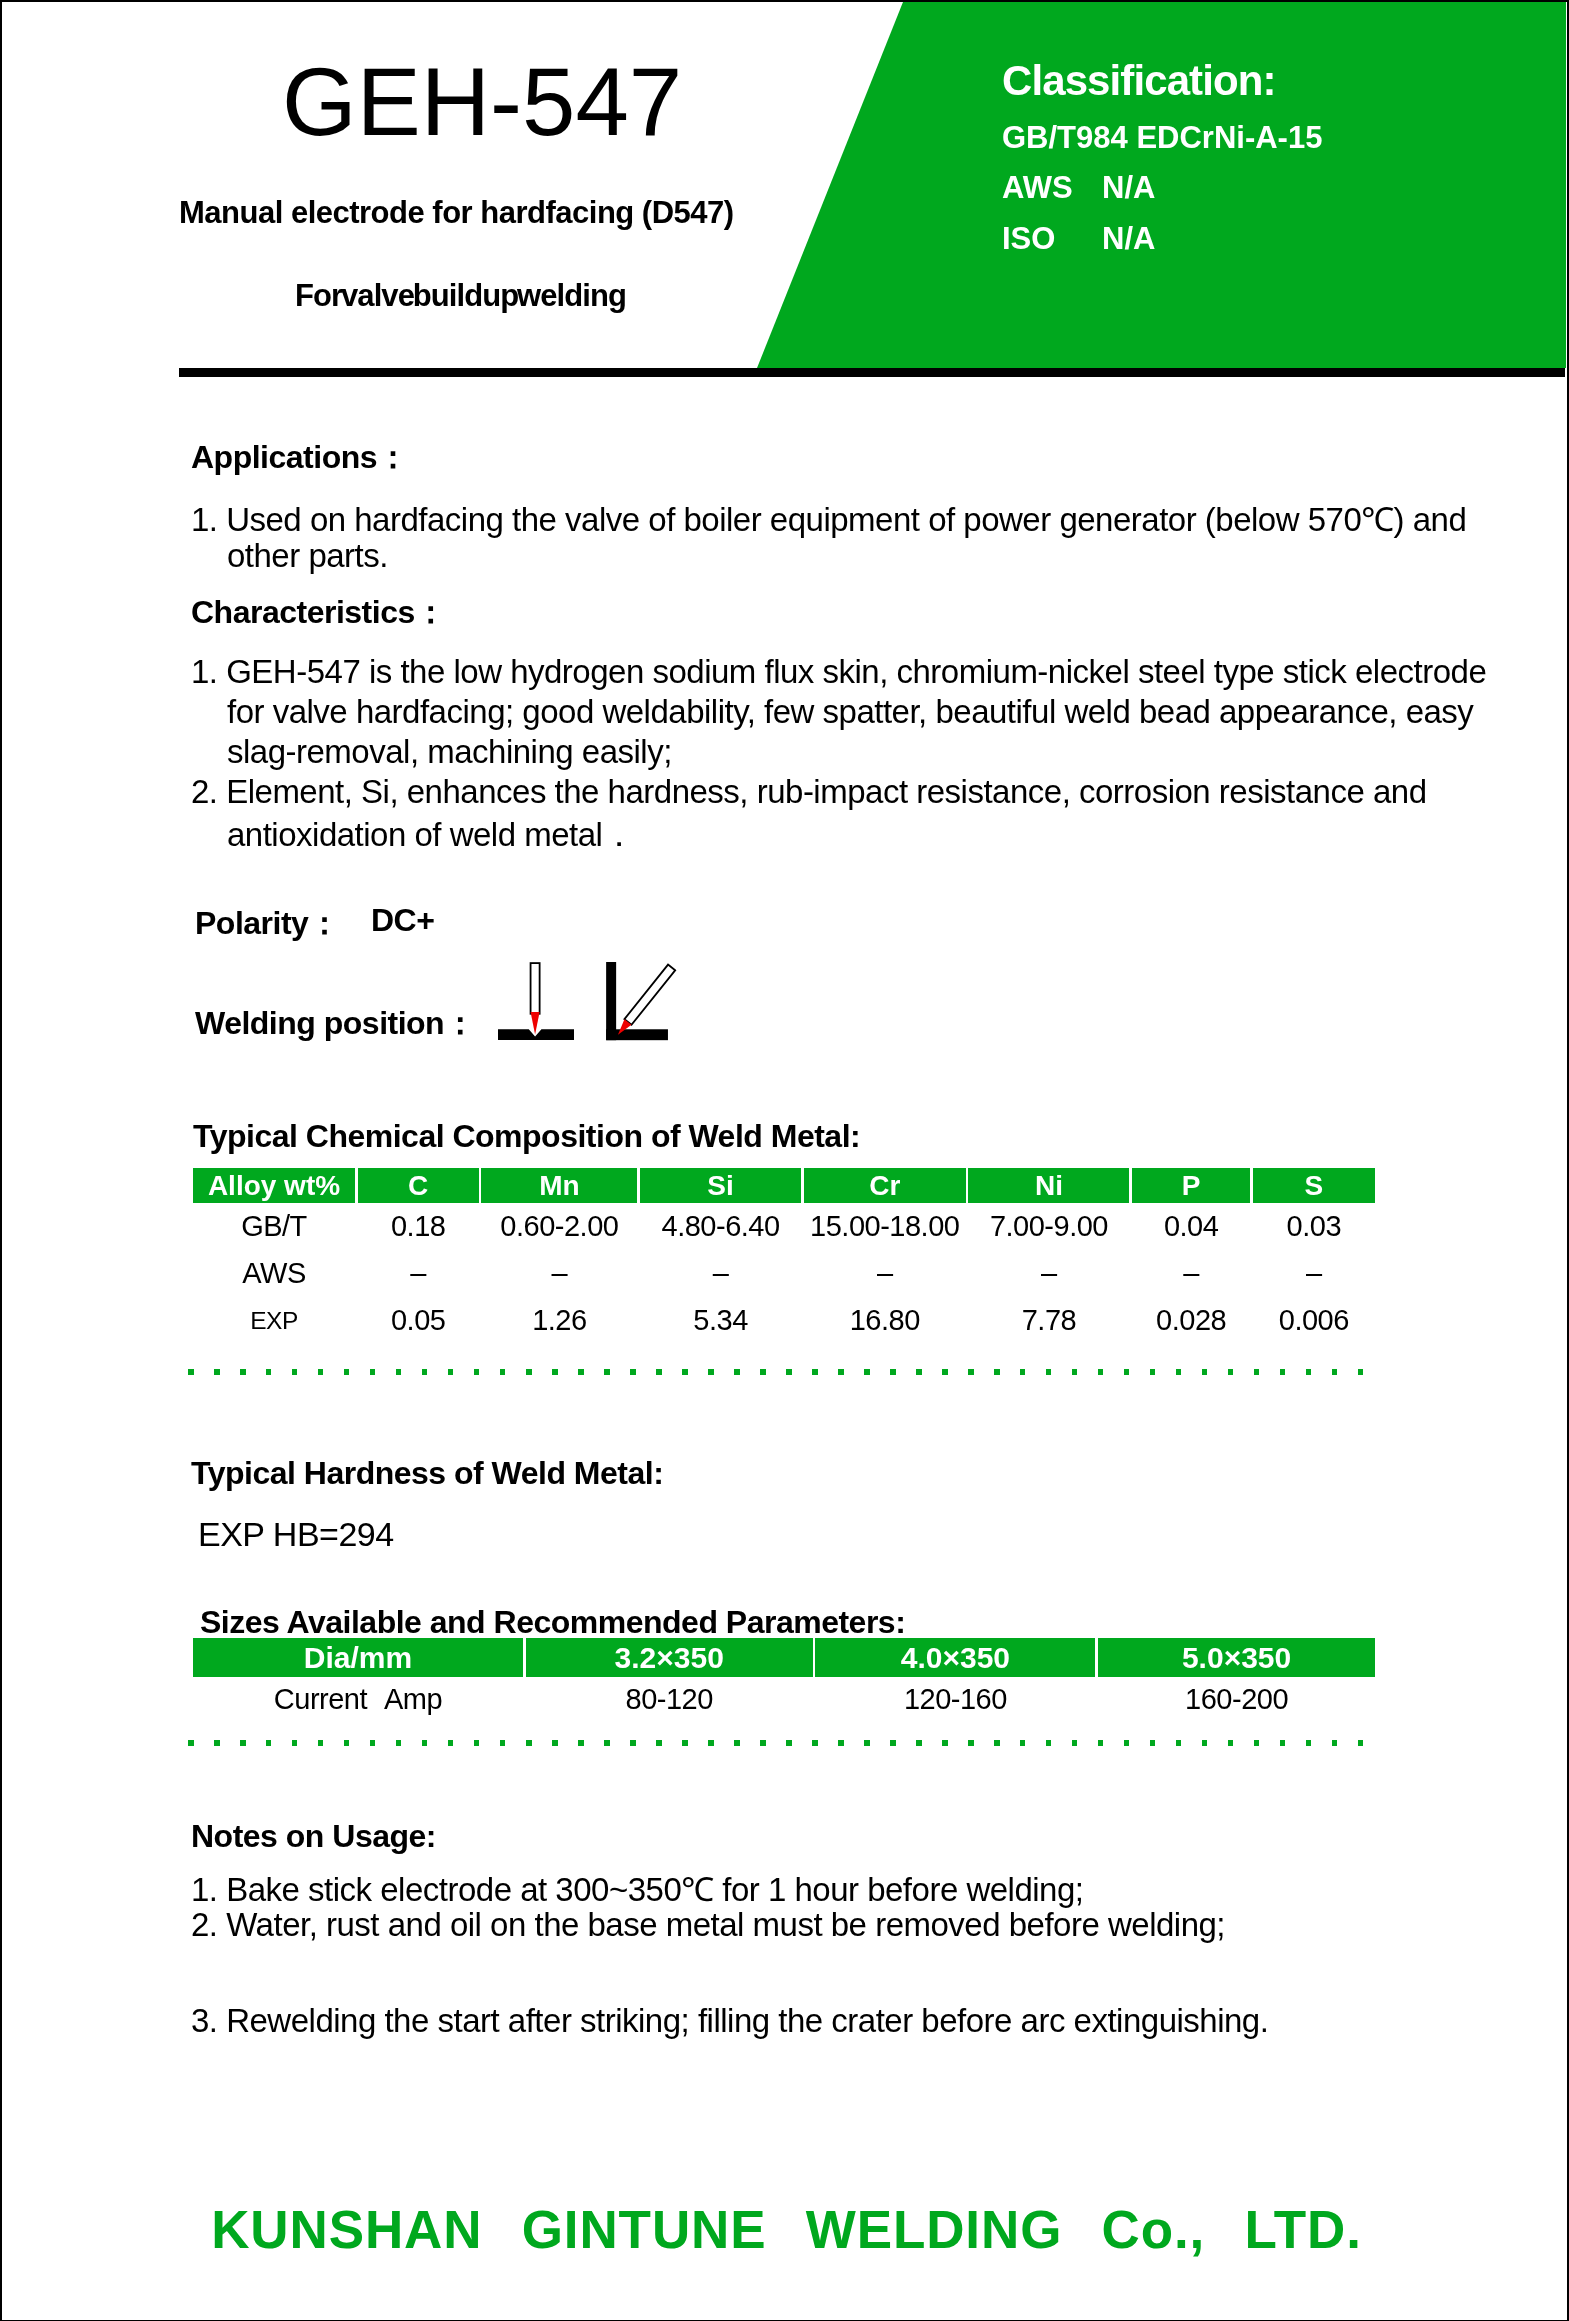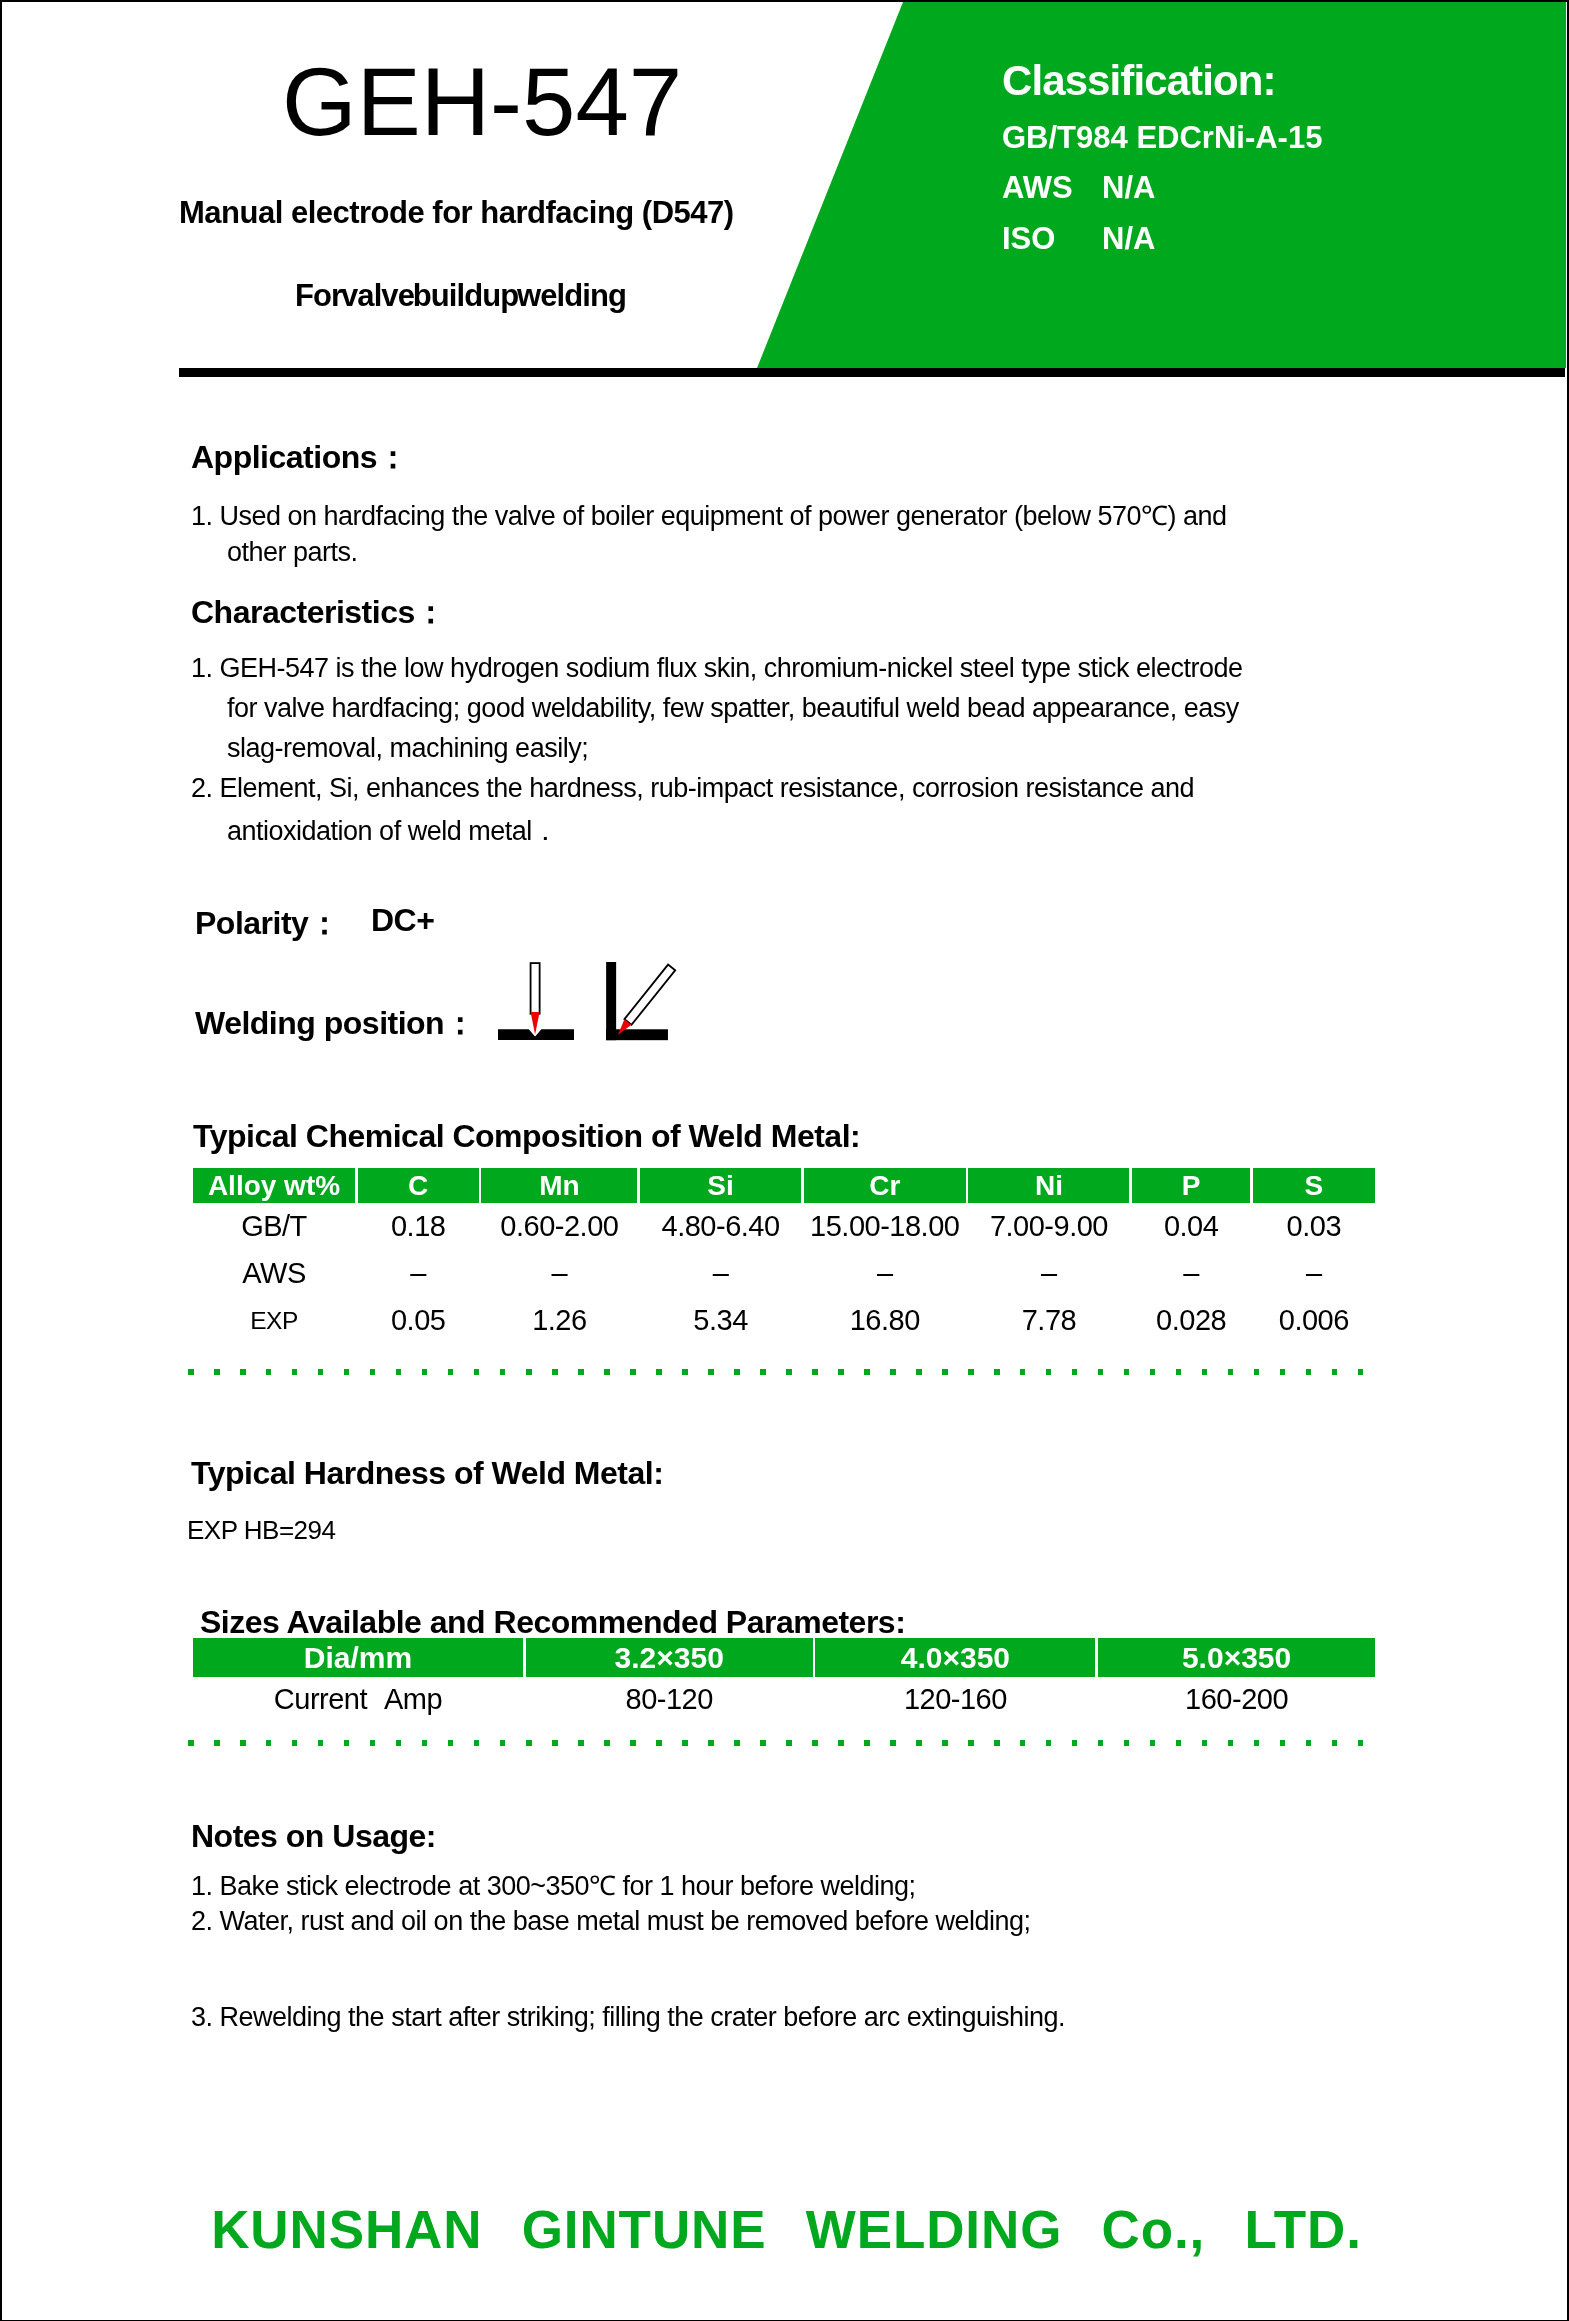--- a/index.html
+++ b/index.html
@@ -44,21 +44,21 @@
   .classification .cls-label{width:100px;}
   .divider-bar{
     left:177px;top:366px;width:1386px;height:9px;background:#000;
   }
 
   
   .heading{
     font-size:32px;font-weight:bold;letter-spacing:-0.5px;
   }
   .bodyline{
-    font-size:27px;letter-spacing:-0.5px;white-space:nowrap;
+    font-size:33px;letter-spacing:-0.5px;white-space:nowrap;
   }
   .indent{left:225px;}
 
   
   .pos-icon{position:absolute;}
 
   
   .chem-table{
     left:191px;top:1166px;
     display:grid;
@@ -187,21 +187,21 @@
     <div class="bcell">1.26</div>
     <div class="bcell">5.34</div>
     <div class="bcell">16.80</div>
     <div class="bcell">7.78</div>
     <div class="bcell">0.028</div>
     <div class="bcell">0.006</div>
   </div>
   <div class="abs dotted-line" style="left:186px;top:1367px;"></div>
 
   <div class="abs heading" style="left:189px;top:1453px;">Typical Hardness of Weld Metal:</div>
-  <div class="abs bodyline" style="left:185px;top:1513px;font-size:26px;">EXP HB=294</div>
+  <div class="abs bodyline" style="left:196px;top:1513px;font-size:34px;">EXP HB=294</div>
 
   <div class="abs heading" style="left:198px;top:1602px;">Sizes Available and Recommended Parameters:</div>
   <div class="abs sizes-table">
     <div class="hcell">Dia/mm</div>
     <div class="hcell">3.2×350</div>
     <div class="hcell">4.0×350</div>
     <div class="hcell">5.0×350</div>
 
     <div class="bcell current">Current Amp</div>
     <div class="bcell">80-120</div>

